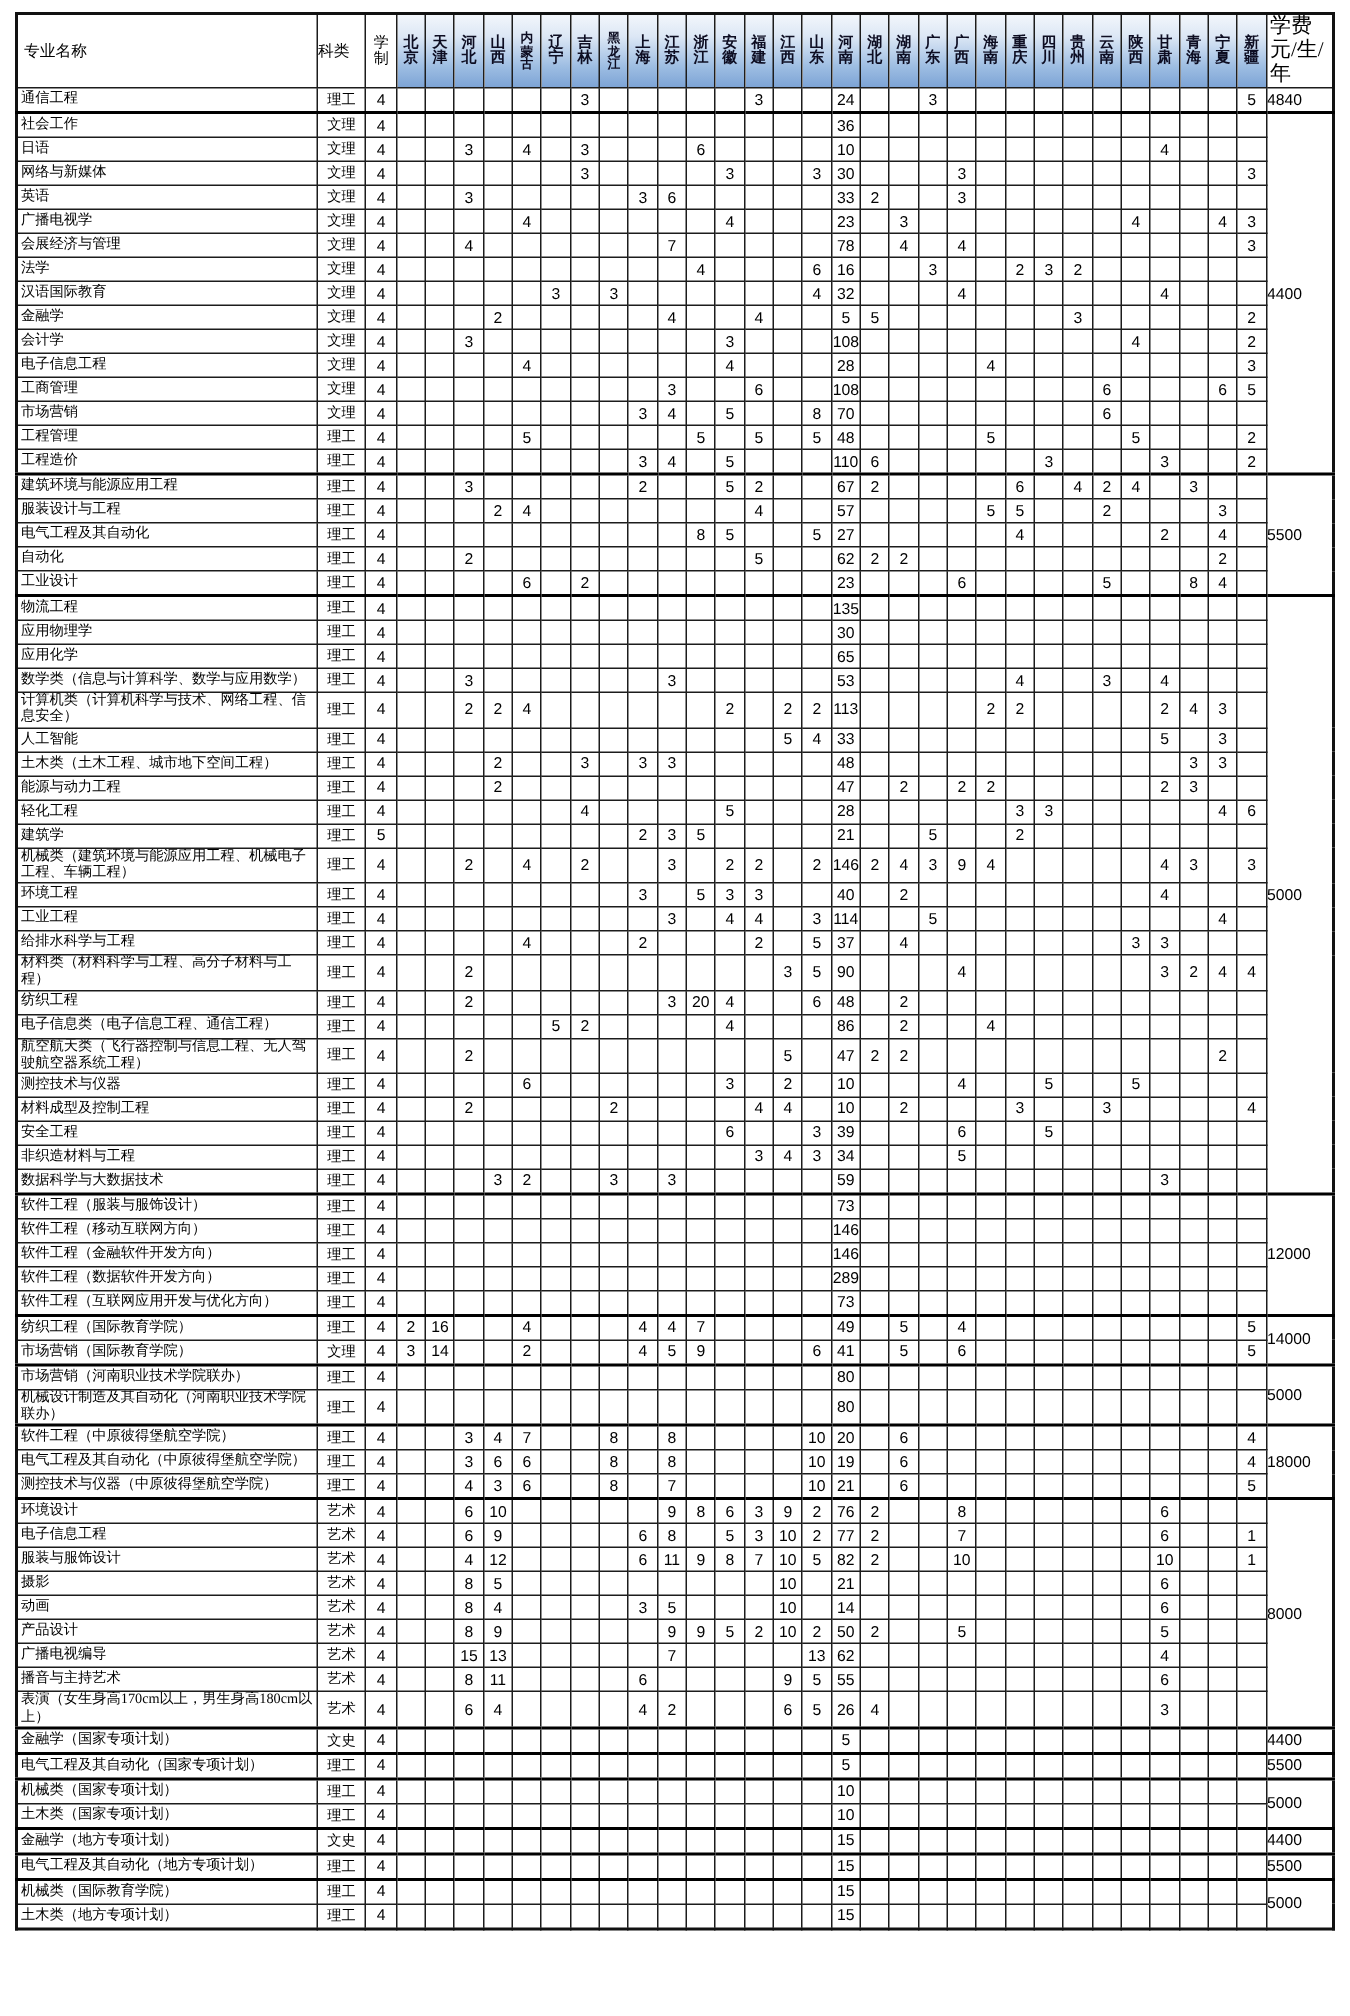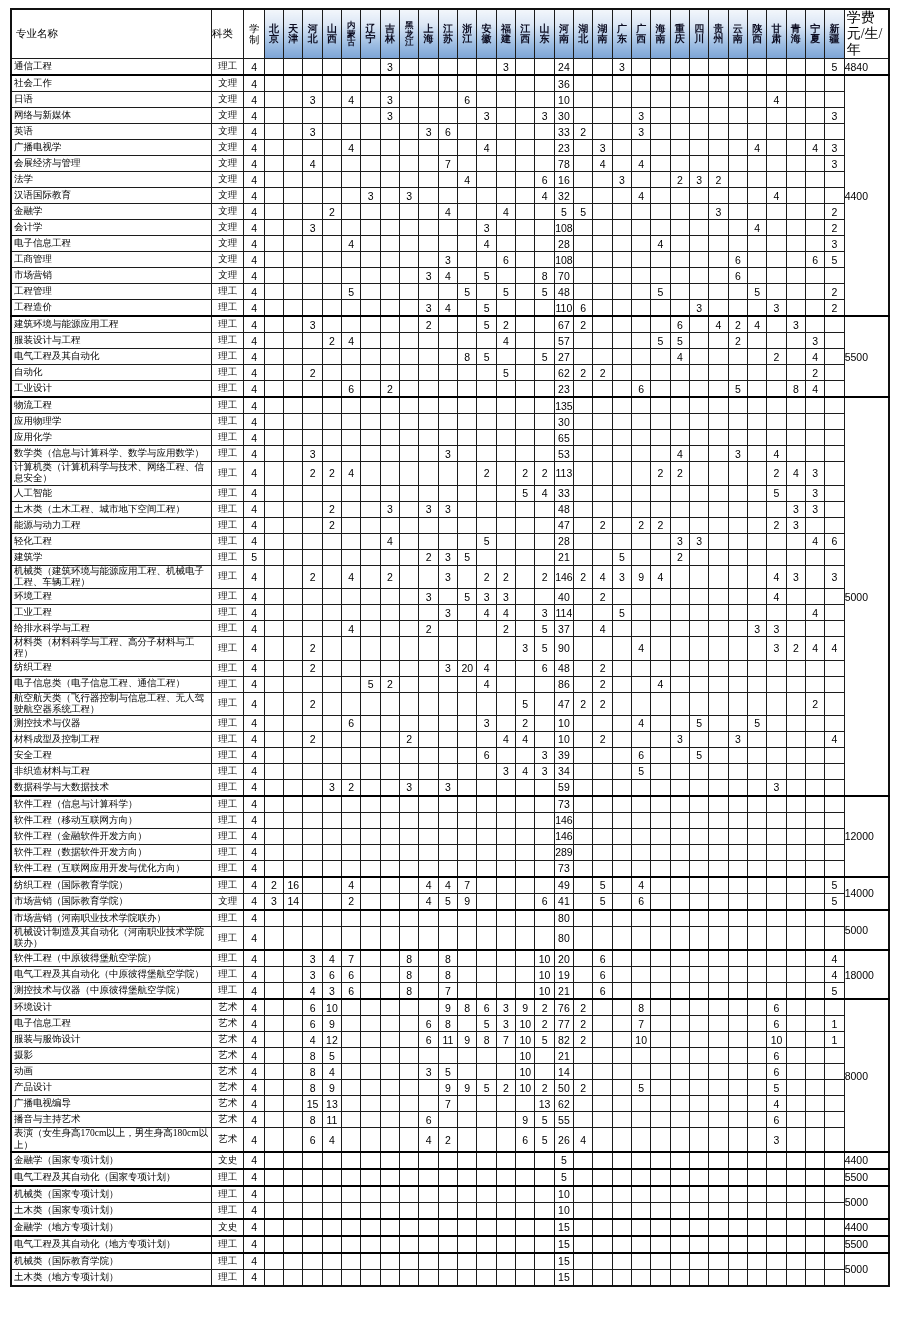--- a/index.html
+++ b/index.html
@@ -1641,21 +1641,21 @@
           <td class="num"></td>
           <td class="num"></td>
           <td class="num"></td>
           <td class="num"></td>
           <td class="num">3</td>
           <td class="num"></td>
           <td class="num"></td>
           <td class="num"></td>
         </tr>
         <tr class="blockstart">
-          <td class="name">软件工程（信息与计算科学）</td>
+          <td class="name">软件工程（服装与服饰设计）</td>
           <td class="cat">理工</td>
           <td class="num">4</td>
           <td class="num"></td>
           <td class="num"></td>
           <td class="num"></td>
           <td class="num"></td>
           <td class="num"></td>
           <td class="num"></td>
           <td class="num"></td>
           <td class="num"></td>

